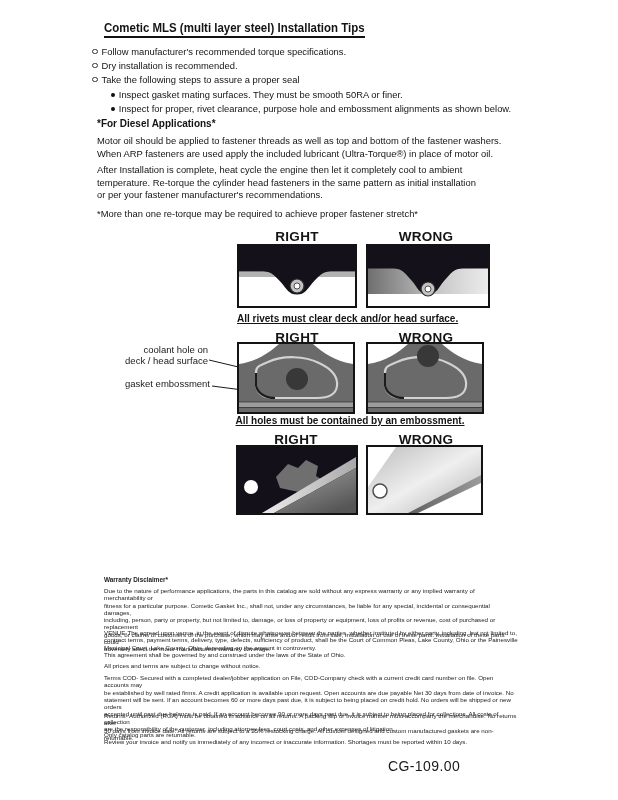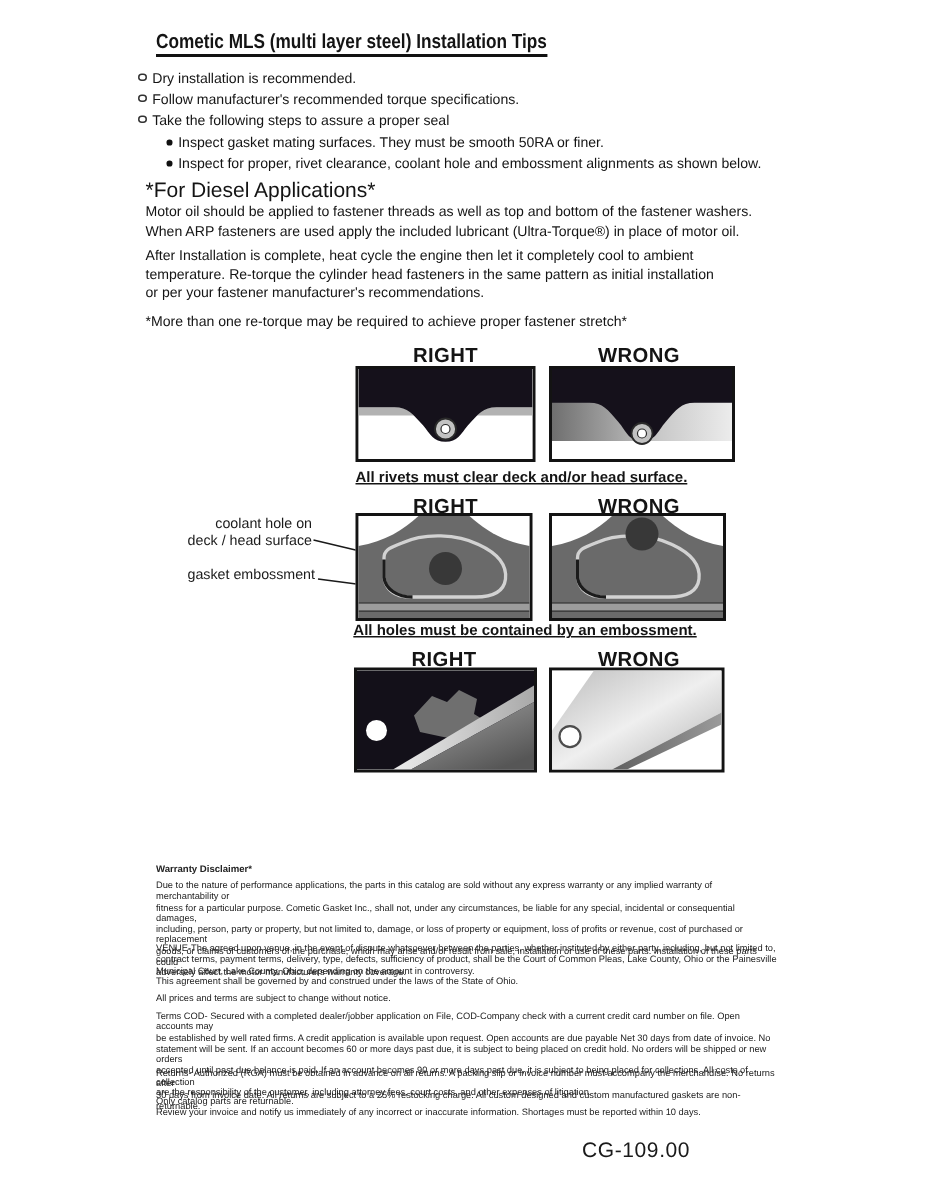--- a/index.html
+++ b/index.html
@@ -21,21 +21,21 @@
   .brow.sub { padding-left:19px; }
   .ob {
     width:3.5px; height:3.5px; border:1px solid #333; border-radius:50%;
     display:inline-block; margin-right:4px; flex:0 0 auto; position:relative; top:-1px;
   }
   .db {
     width:3.8px; height:3.8px; background:#111; border-radius:50%;
     display:inline-block; margin-right:4px; flex:0 0 auto; position:relative; top:-1px;
   }
 
-  .h2 { left:97px; top:118px; font-size:14px; font-weight:normal; }
+  .h2 { left:97px; top:118px; font-size:10px; font-weight:bold; }
   .body { left:97px; width:460px; font-size:9.4px; line-height:12.6px; }
   .p1 { top:135px; }
   .p2 { top:164px; }
   .note { left:97px; top:208px; font-size:9.4px; }
 
   .dg-label { font-size:13.5px; font-weight:bold; letter-spacing:0.3px; text-align:center; width:120px; }
   .dbox { position:absolute; width:120px; border:2px solid #131313; box-sizing:border-box; background:#fff; }
   .dbox svg { display:block; width:100%; height:100%; }
 
   .caption { font-size:10px; font-weight:bold; line-height:12.5px;text-decoration:underline; }
@@ -50,37 +50,37 @@
 </head>
 <body>
 
 <div class="page">
 
   <div class="abs title">Cometic MLS (multi layer steel) Installation Tips</div>
 
   <div class="abs bullets">
     <div class="brow">
       <span class="ob"></span>
-      <span>Dry installation is recommended.</span>
+      <span>Follow manufacturer's recommended torque specifications.</span>
     </div>
     <div class="brow">
       <span class="ob"></span>
-      <span>Follow manufacturer's recommended torque specifications.</span>
+      <span>Dry installation is recommended.</span>
     </div>
     <div class="brow">
       <span class="ob"></span>
       <span>Take the following steps to assure a proper seal</span>
     </div>
     <div class="brow sub">
       <span class="db"></span>
       <span>Inspect gasket mating surfaces.  They must be smooth 50RA or finer.</span>
     </div>
     <div class="brow sub">
       <span class="db"></span>
-      <span>Inspect for proper, rivet clearance, coolant hole and embossment alignments as shown below.</span>
+      <span>Inspect for proper, rivet clearance, purpose hole and embossment alignments as shown below.</span>
     </div>
   </div>
 
   <div class="abs h2">*For Diesel Applications*</div>
   <div class="abs body p1 pre">Motor oil should be applied to fastener threads as well as top and bottom of the fastener washers.
 When ARP fasteners are used apply the included lubricant (Ultra-Torque®) in place of motor oil.</div>
   <div class="abs body p2 pre">After Installation is complete, heat cycle the engine then let it completely cool to ambient
 temperature. Re-torque the cylinder head fasteners in the same pattern as initial installation
 or per your fastener manufacturer's recommendations.</div>
   <div class="abs note">*More than one re-torque may be required to achieve proper fastener stretch*</div>

